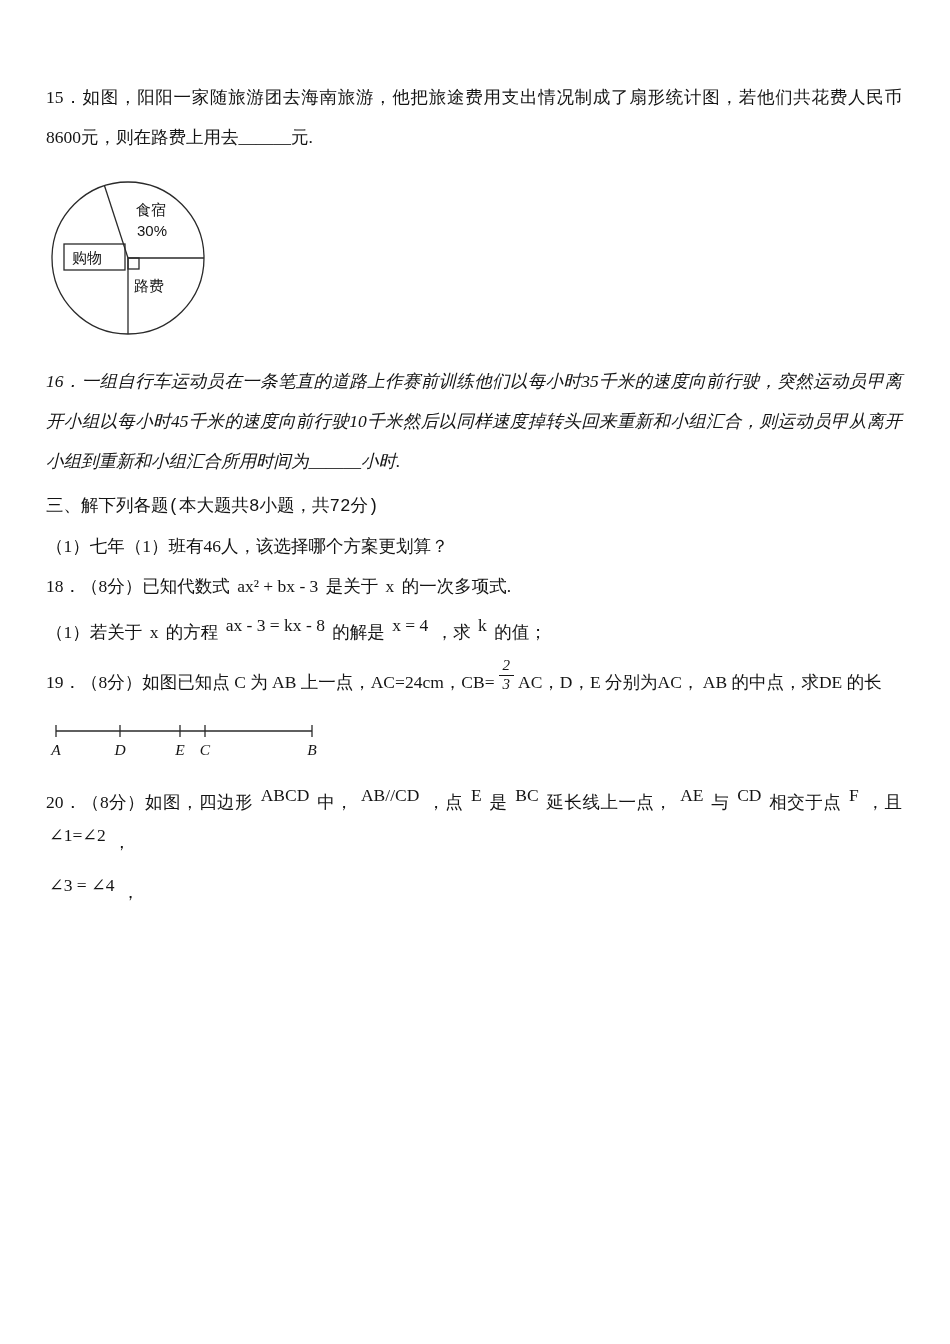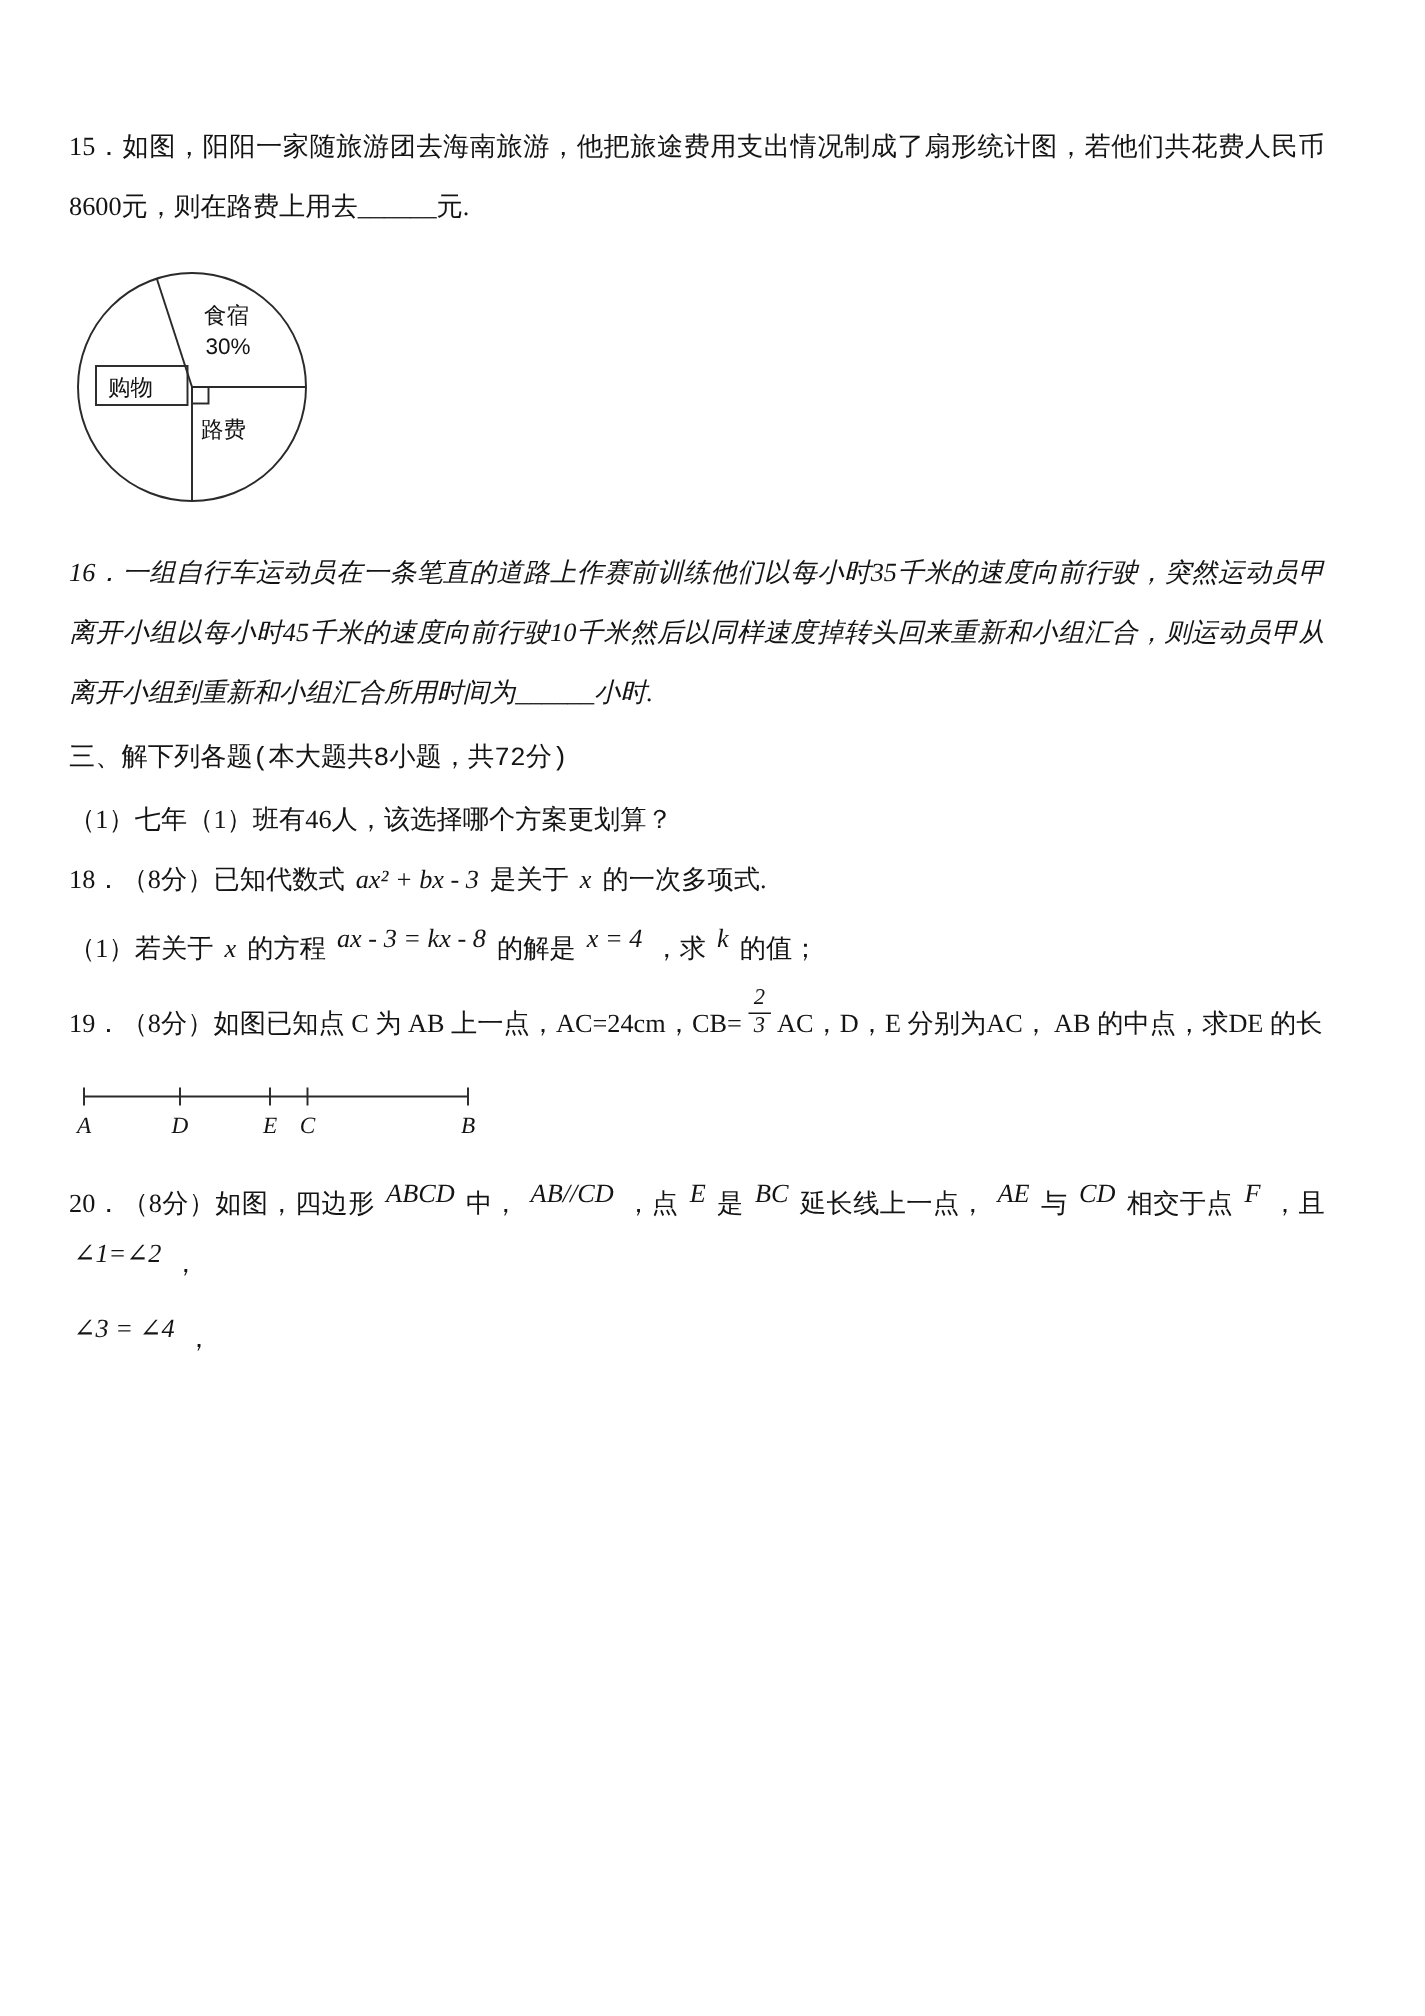--- a/index.html
+++ b/index.html
@@ -2,28 +2,28 @@
 <html><head>
 <meta charset="utf-8">
 <style>
   * { box-sizing: border-box; }
   html, body { margin: 0; padding: 0; background: #ffffff; }
   .page {
     position: relative;
     width: 950px;
     height: 1344px;
     background: #ffffff;
-    padding: 78px 67px 0 46px;
+    padding: 78px 48px 0 46px;
     font-family: "Liberation Serif", "DejaVu Serif", serif;
     color: #141414;
     overflow: hidden;
   }
   .para { margin: 0; font-size: 17.5px; line-height: 2.28; }
   .just { text-align: justify; }
-  .math { font-style: italic; font-family: "Liberation Serif", "DejaVu Serif", serif; margin: 0 3px; }
+  .math { font-family: "Liberation Serif", "DejaVu Serif", serif; margin: 0 3px; }
   .raised { position: relative; top: -7px; margin-top: 47px; }
   .mt6  { margin-top: 6px; font-family: Liberation Mono, monospace; }
   .mt10 { margin-top: 10px; }
   .mt16 { margin-top: 16px; }
   .mt20 { margin-top: 20px; font-style: italic; }
   .pie { display: block; margin: 16px 0 0 0; }
   .stroke { stroke: #2a2a2a; stroke-width: 1.3; fill: none; }
   .pie text { font-size: 15px; font-family: "Liberation Sans", "DejaVu Sans", sans-serif; fill: #141414; font-style: normal; }
   .segline { display: block; margin: 16px 0 0 4px; }
   .segline text { font-size: 15.5px; font-family: "Liberation Serif", "DejaVu Serif", serif; font-style: italic; fill: #141414; }

